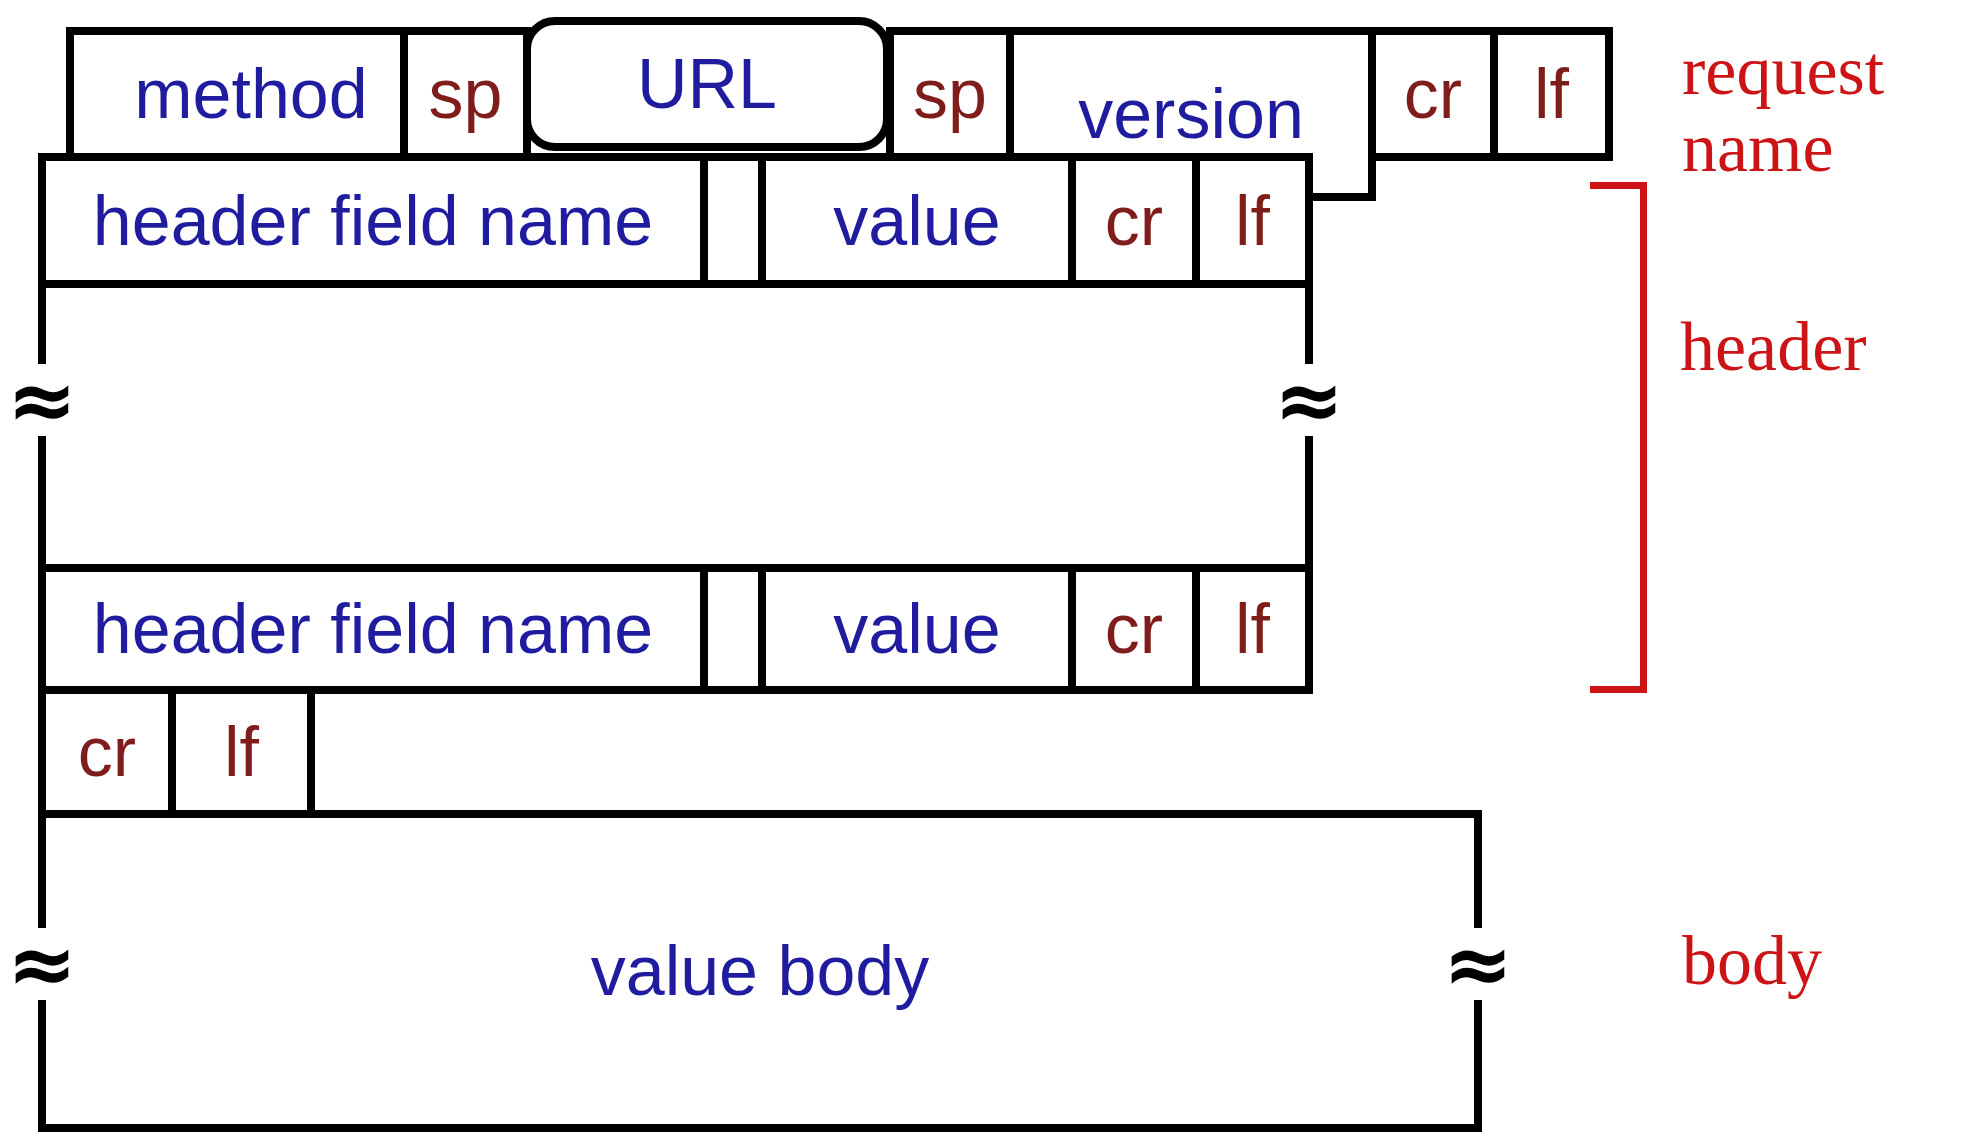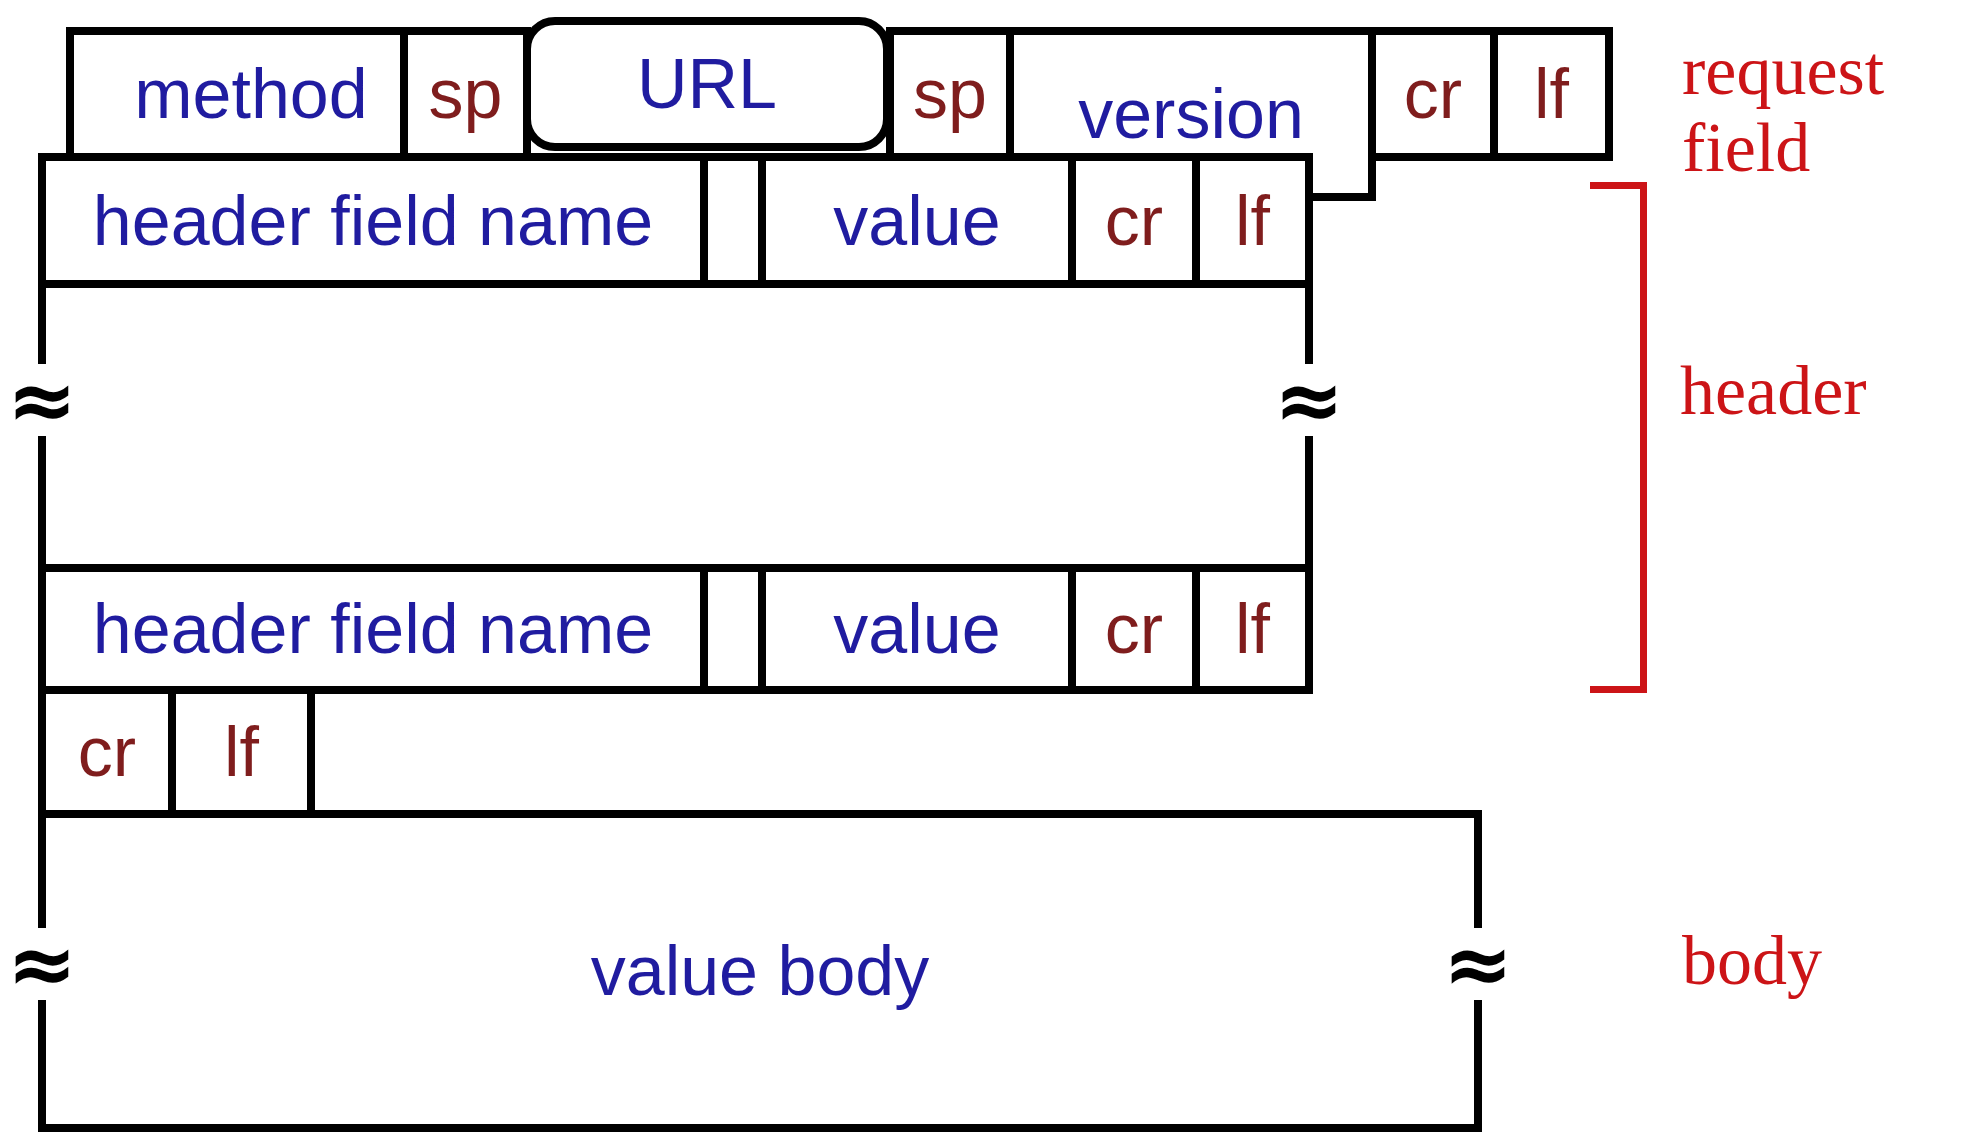--- a/index.html
+++ b/index.html
@@ -90,21 +90,21 @@
 
   
   .ap-mid-left   { left:13px;   top:364px; }
   .ap-mid-right  { left:1280px; top:364px; }
   .ap-body-left  { left:13px;   top:928px; }
   .ap-body-right { left:1449px; top:928px; }
 
   
   .br-header     { left:1590px; top:182px; width:57px; height:511px; }
   .lbl-request   { left:1682px; top:32px;  }
-  .lbl-header    { left:1680px; top:308px;margin-top:44px; }
+  .lbl-header    { left:1680px; top:308px; }
   .lbl-body      { left:1682px; top:922px; }
 </style>
 </head>
 <body>
 
 <div class="diagram">
 
   <div class="cell c-method">method</div>
   <div class="cell ctl c-sp1">sp</div>
   <div class="cell c-url">URL</div>
@@ -134,21 +134,21 @@
 
   <span class="approx ap-mid-left">≈</span>
   <span class="approx ap-mid-right">≈</span>
   <span class="approx ap-body-left">≈</span>
   <span class="approx ap-body-right">≈</span>
 
   <div class="bracket br-header"></div>
 
   <div class="lbl lbl-request">
     <div>request</div>
-    <div>field</div>
+    <div>name</div>
   </div>
   <div class="lbl lbl-header">
     <div>header</div>
   </div>
   <div class="lbl lbl-body">
     <div>body</div>
   </div>
 
 </div>
 

